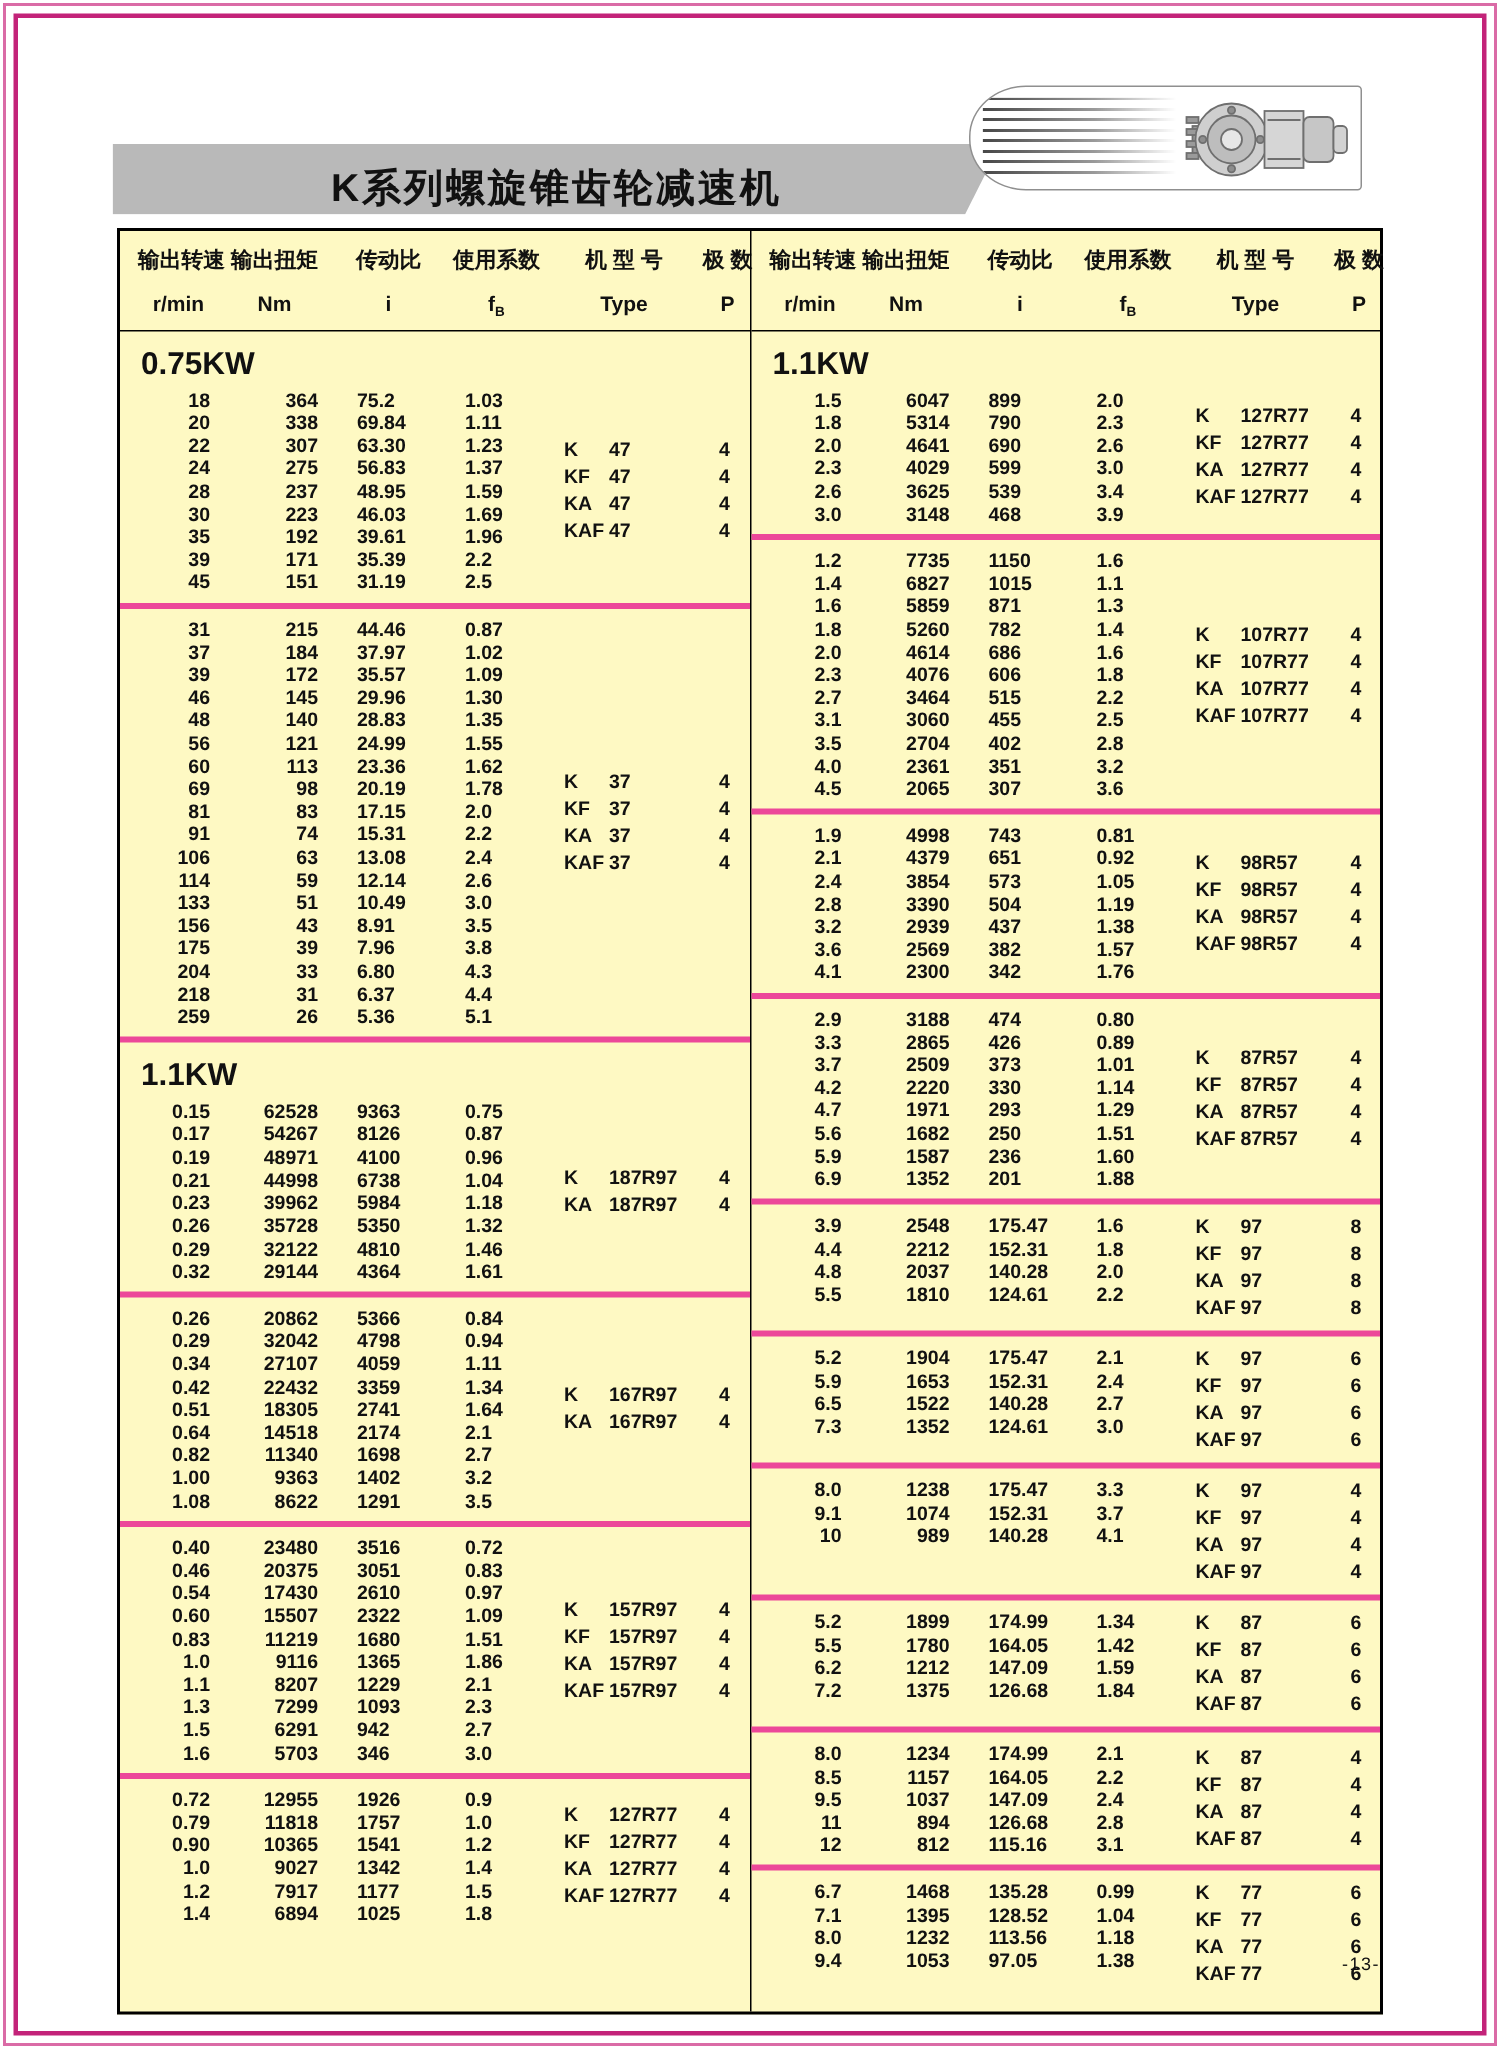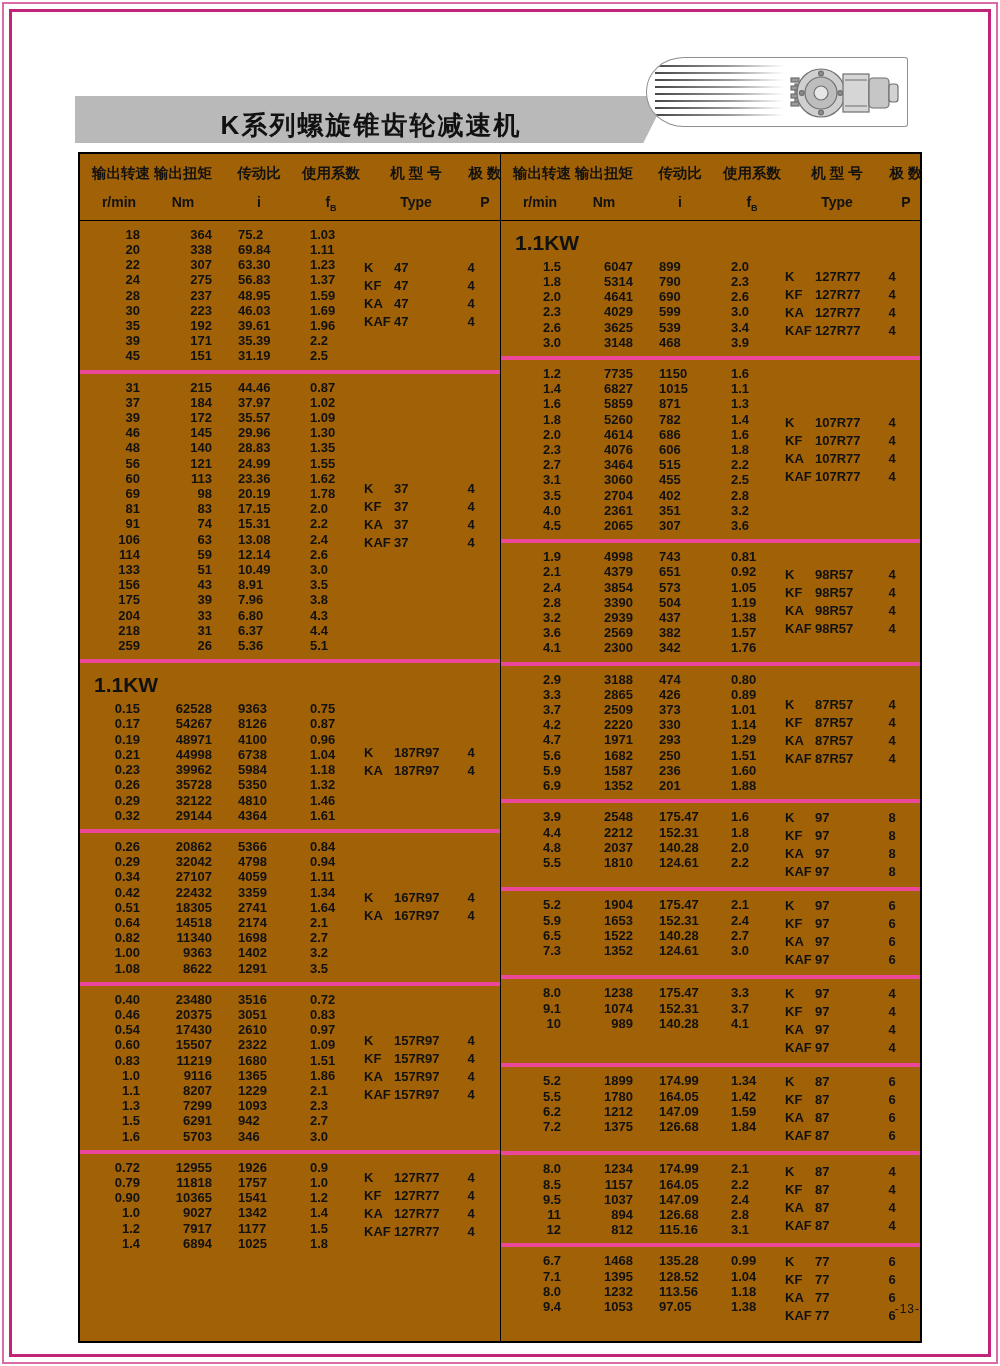--- a/index.html
+++ b/index.html
@@ -32,37 +32,37 @@
   .stripes{
     position:absolute;left:8px;top:7px;right:116px;bottom:7px;
     background:repeating-linear-gradient(180deg,#474747 0 2px,transparent 2px 7px);
     -webkit-mask-image:linear-gradient(90deg,#000 0%,rgba(0,0,0,.55) 55%,transparent 95%);
     mask-image:linear-gradient(90deg,#000 0%,rgba(0,0,0,.55) 55%,transparent 95%);
   }
   .gearimg{position:absolute;right:4px;top:2px;}
 
   
   .spec-table{
-    position:absolute;left:78px;top:152px;width:844px;background:#a16207;
+    position:absolute;left:78px;top:152px;width:844px;background:#fef9c3;
     border:2px solid #000;display:flex;box-sizing:border-box;
   }
   .tcol{width:420px;box-sizing:border-box;padding:0 0 10px 12px;}
   .tcol + .tcol{border-left:1px solid #000;}
   .thead{
     display:grid;grid-template-columns:54px 74px 78px 66px 104px 34px;
     margin-left:-12px;padding:10px 0 7px 12px;border-bottom:1px solid #000;
   }
   .th{text-align:center;white-space:nowrap;}
   .cn{font-size:14.5px;font-weight:700;}
   .sym{font-size:14px;font-weight:600;margin-top:11px;}
   .sym sub{font-size:9px;}
   .group{padding:6px 0;}
   .group + .group{border-top:4px solid #ec4899;margin-left:-12px;padding-left:12px;}
   .kw{font-size:21px;font-weight:700;padding:4px 0 4px 2px;}
-  .rows{display:flex;}
+  .rows{display:flex;gap:12px;}
   .rstack{width:270px;}
   .r{display:grid;grid-template-columns:54px 74px 78px 64px;line-height:15.2px;font-size:13px;font-weight:700;}
   .c{white-space:nowrap;}
   .c0{text-align:right;padding-right:6px;}
   .c1{text-align:right;padding-right:8px;}
   .c2{padding-left:18px;}
   .c3{padding-left:12px;}
   .types{width:118px;margin-left:2px;display:flex;flex-direction:column;justify-content:center;}
   .tl{display:flex;line-height:18px;font-size:13px;font-weight:700;white-space:nowrap;}
   .pre{width:30px;}
@@ -128,20 +128,21 @@
         <div class="th">
           <div class="cn">机 型 号</div>
           <div class="sym">Type</div>
         </div>
         <div class="th">
           <div class="cn">极 数</div>
           <div class="sym">P</div>
         </div>
       </div>
       <div class="group">
+        <div class="kw">0.75KW</div>
         <div class="rows">
           <div class="rstack">
             <div class="r">
               <div class="c c0">18</div>
               <div class="c c1">364</div>
               <div class="c c2">75.2</div>
               <div class="c c3">1.03</div>
             </div>
             <div class="r">
               <div class="c c0">20</div>

